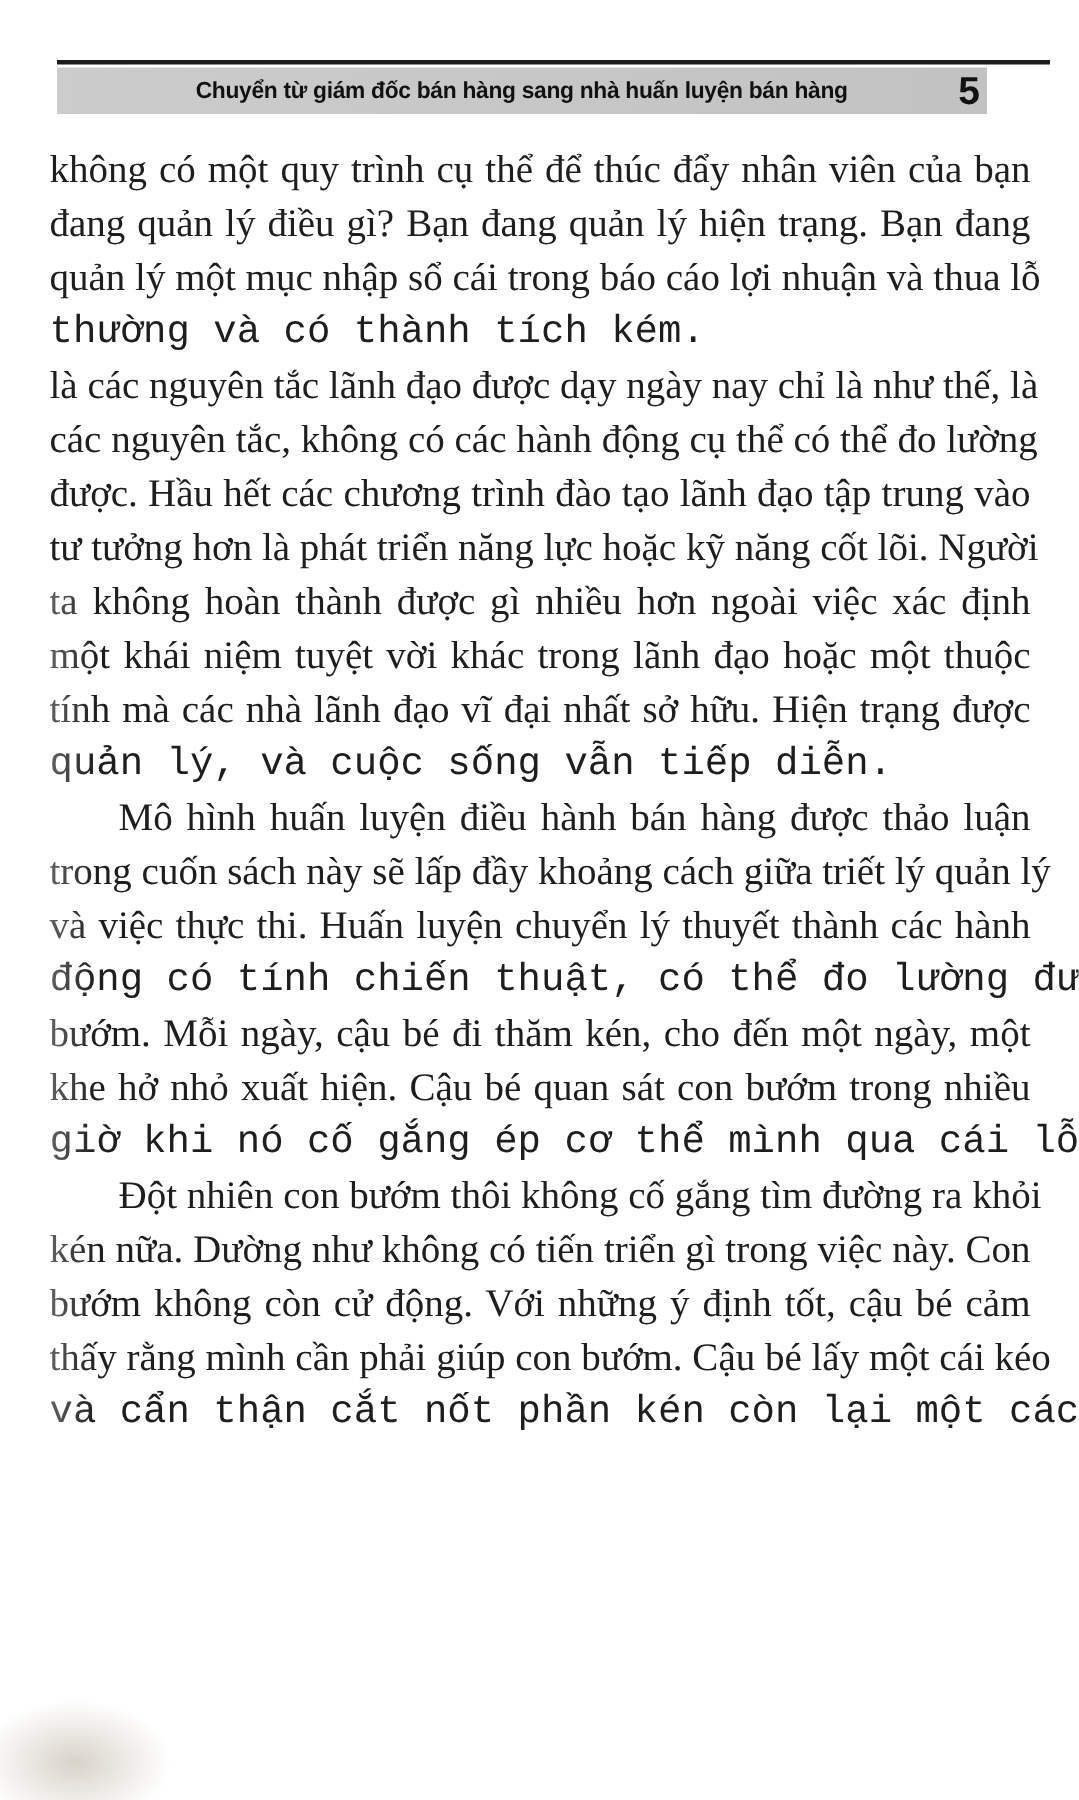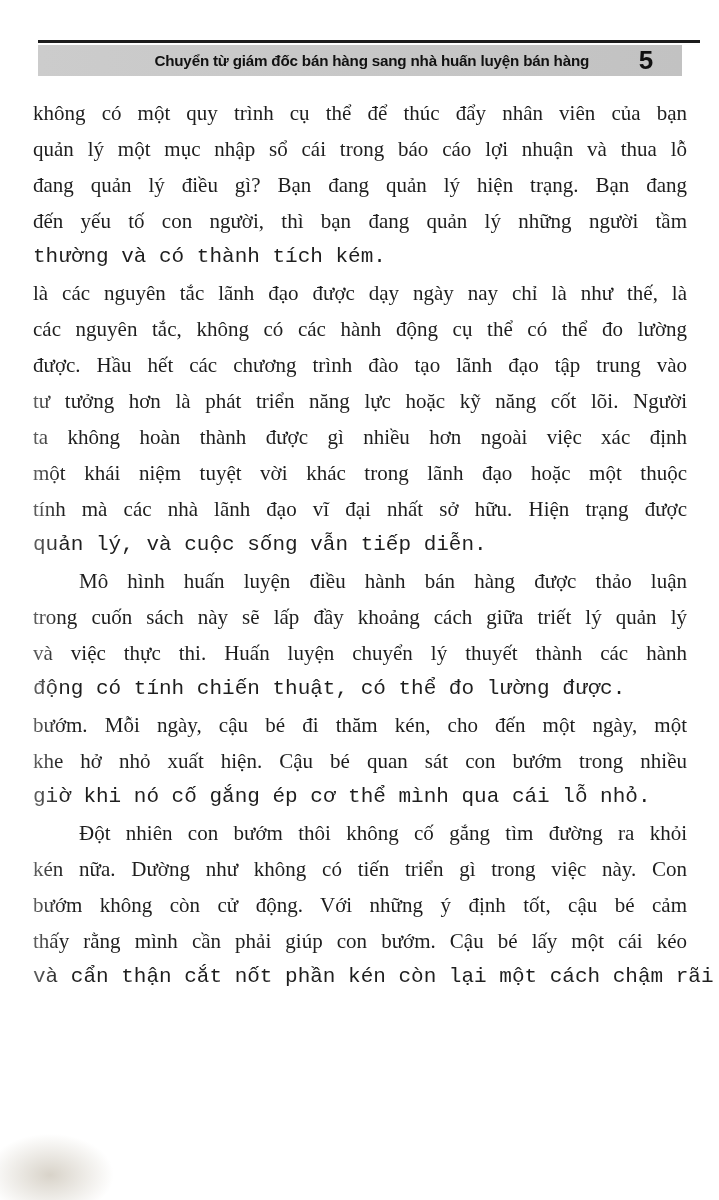--- a/index.html
+++ b/index.html
@@ -14,21 +14,21 @@
   
   .header-rule {
     position:absolute; left:38px; top:40px;
     width:662px; height:3px;
     background:#1c1c1c;
   }
   .header-bar {
     position:absolute; left:38px; top:45px;
     width:620px; height:31px;
     background:linear-gradient(to right,#cccccc,#c2c2c2);
-    display:flex; align-items:center; justify-content:center;padding-left:24px;
+    display:flex; align-items:center; justify-content:center;
   }
   .header-title {
     font-family:"Liberation Sans","DejaVu Sans",sans-serif;
     font-weight:bold;
     font-size:15.5px;
     letter-spacing:-0.2px;
     color:#111111;
     white-space:nowrap;
     transform:scaleX(0.98);
   }
@@ -38,21 +38,21 @@
     display:flex; align-items:center; justify-content:center;
     font-family:"Liberation Sans","DejaVu Sans",sans-serif;
     font-weight:bold;
     font-size:26px;
     color:#111111;
   }
   
   .body-text {
     position:absolute; left:33px; top:95px;
     width:654px;
-    font-size:21px;
+    font-size:26px;
     line-height:36px;
     color:#1e1e1e;
   }
   .para { margin:0; padding:0; }
   .tl { text-align:justify; text-align-last:justify; white-space:nowrap; }
   .tl.last { text-align-last:left;font-family:Liberation Mono, monospace; }
   .tl.ind { text-indent:46px; }
   
   .left-fade {
     position:absolute; left:0; top:380px;
@@ -73,23 +73,22 @@
 <div class="page">
   <div class="header-rule"></div>
   <div class="header-bar">
     <span class="header-title">Chuyển từ giám đốc bán hàng sang nhà huấn luyện bán hàng</span>
   </div>
   <div class="page-number">5</div>
 
   <div class="body-text">
       <div class="para">
         <div class="tl">không có một quy trình cụ thể để thúc đẩy nhân viên của bạn</div>
+        <div class="tl">đang quản lý điều gì? Bạn đang quản lý hiện trạng. Bạn đang</div>
         <div class="tl">quản lý một mục nhập sổ cái trong báo cáo lợi nhuận và thua lỗ</div>
-        <div class="tl">đang quản lý điều gì? Bạn đang quản lý hiện trạng. Bạn đang</div>
-        <div class="tl">đến yếu tố con người, thì bạn đang quản lý những người tầm</div>
         <div class="tl last">thường và có thành tích kém.</div>
       </div>
       <div class="para">
         <div class="tl">là các nguyên tắc lãnh đạo được dạy ngày nay chỉ là như thế, là</div>
         <div class="tl">các nguyên tắc, không có các hành động cụ thể có thể đo lường</div>
         <div class="tl">được. Hầu hết các chương trình đào tạo lãnh đạo tập trung vào</div>
         <div class="tl">tư tưởng hơn là phát triển năng lực hoặc kỹ năng cốt lõi. Người</div>
         <div class="tl">ta không hoàn thành được gì nhiều hơn ngoài việc xác định</div>
         <div class="tl">một khái niệm tuyệt vời khác trong lãnh đạo hoặc một thuộc</div>
         <div class="tl">tính mà các nhà lãnh đạo vĩ đại nhất sở hữu. Hiện trạng được</div>

